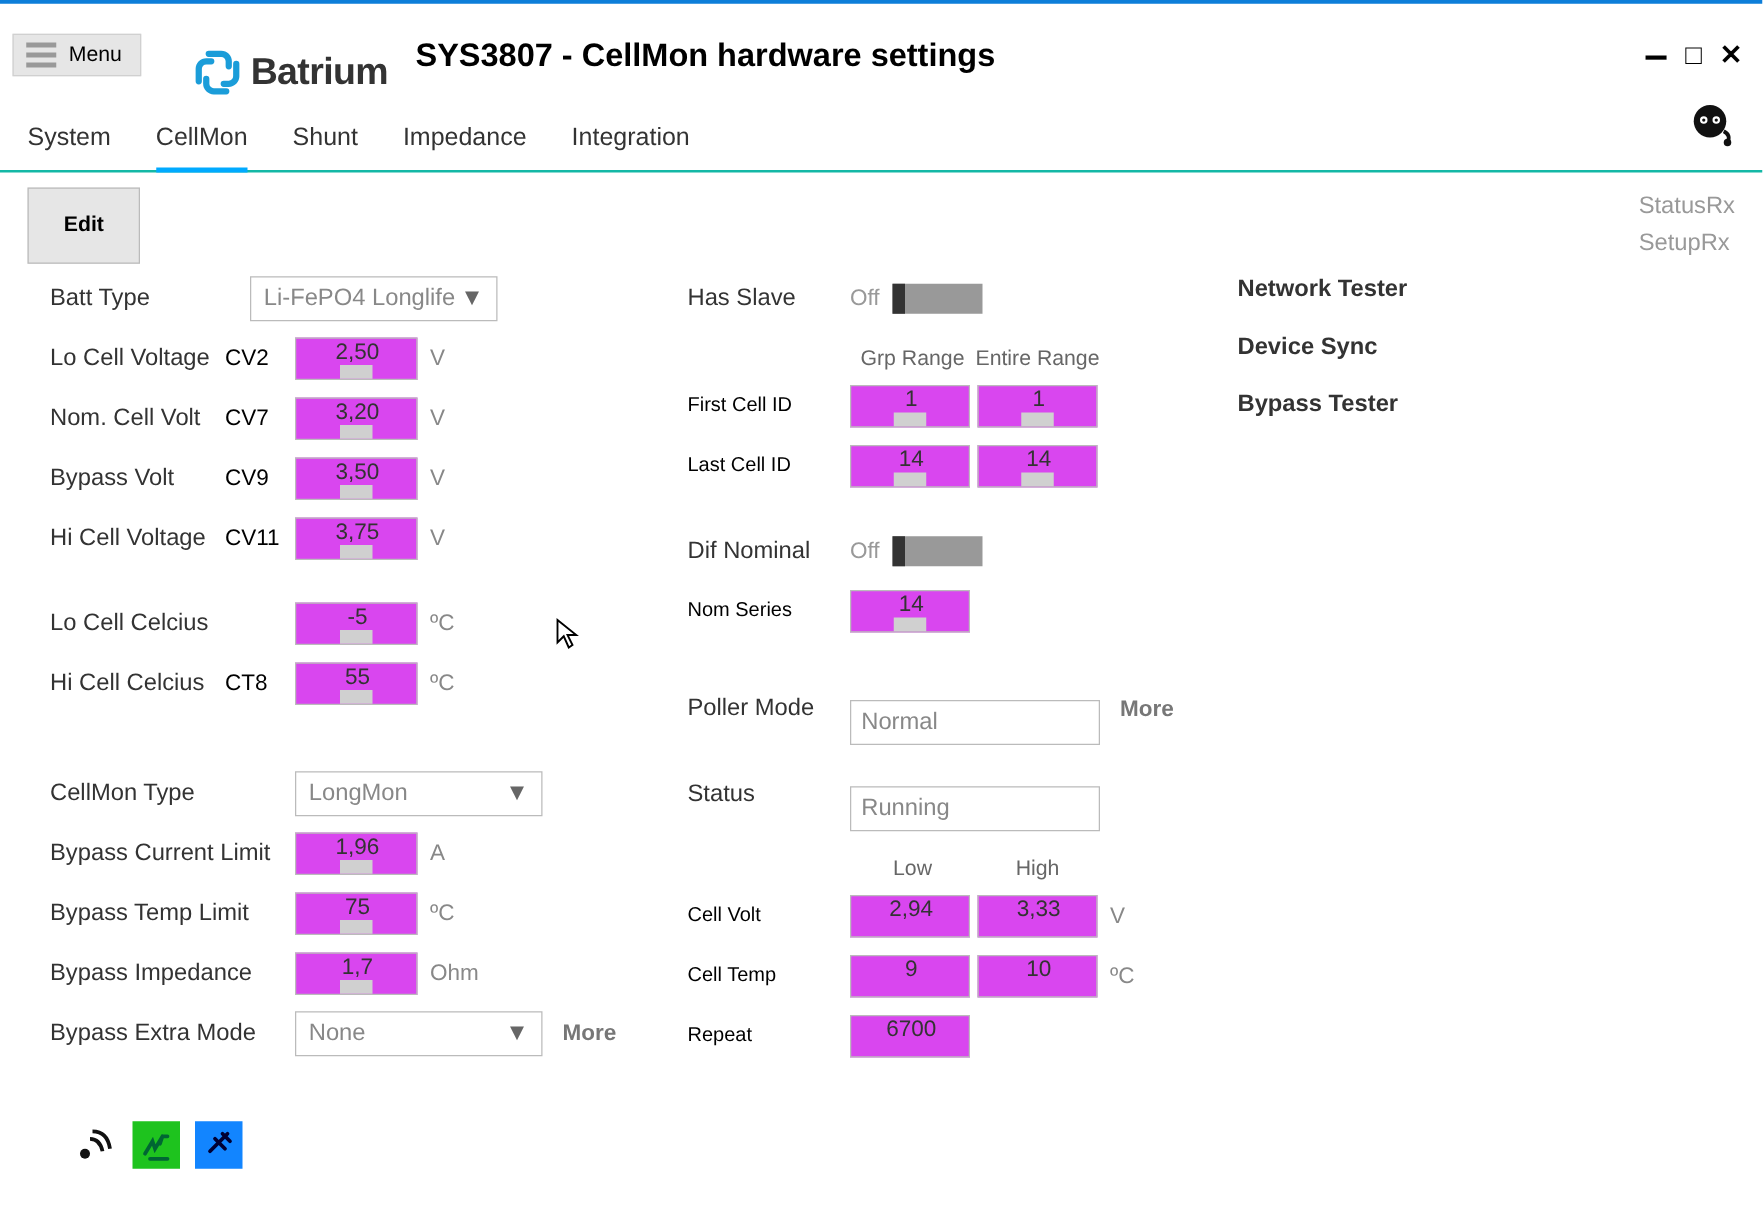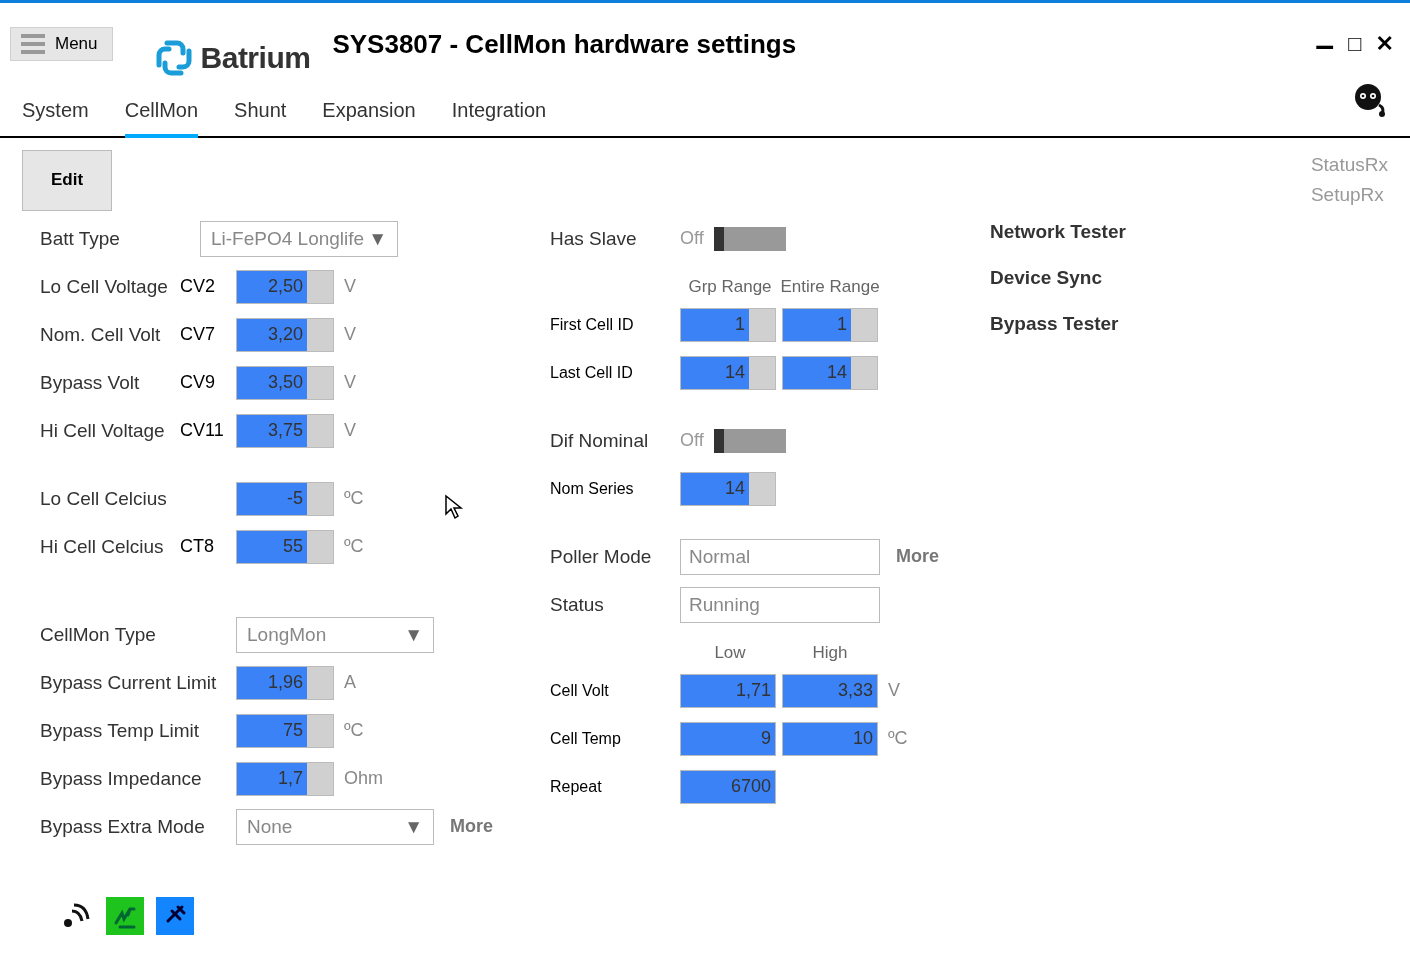--- a/index.html
+++ b/index.html
@@ -14,21 +14,21 @@
   .hamburger { display: inline-flex; flex-direction: column; gap: 4px; }
   .hamburger span { display: block; width: 24px; height: 4px; background: #999; }
   .menu-label { font-weight: 400; font-size: 17px; }
   .logo-wrap { display: flex; align-items: center; margin-left: 40px; gap: 6px; margin-top: 28px; }
   .brand-text { font-size: 30px; font-weight: 700; color: #333; letter-spacing: -0.5px; }
   .page-title { font-size: 26px; font-weight: 700; margin-left: 22px; }
   .win-controls { margin-left: auto; display: flex; gap: 14px; align-items: center; padding-right: 6px; }
   .win-controls .ctl { font-size: 22px; font-weight: 700; cursor: default; }
 
   
-  .tabs { display:flex; gap:36px; padding:14px 22px 0 22px; border-bottom:2px solid #000000; font-size:20px; color:#333; position: relative; }
+  .tabs { display:flex; gap:36px; padding:14px 22px 0 22px; border-bottom:2px solid #14b8a6; font-size:20px; color:#333; position: relative; }
   .tab { padding-bottom:12px; cursor: default; }
   .tab.active { color:#333; border-bottom:4px solid #00aaff; margin-bottom:-2px; }
   .avatar-icon { position:absolute; right:20px; top:-6px; }
 
   
   .body-area { padding:12px 22px 0 22px; display:flex; }
   .edit-btn { background:#e6e6e6; border:1px solid #bbb; padding:4px 28px; font-weight:700; font-size:17px; }
   .status-links { margin-left:auto; text-align:left; color:#999; font-size:19px; line-height:1.6; }
 
   .columns { display:flex; padding:10px 22px 0 40px; gap:40px; }
@@ -40,26 +40,26 @@
   .row { display:flex; align-items:center; margin-bottom:12px; min-height:36px; }
   .row .lbl { font-size:19px; color:#333; width:140px; }
   .row .code { font-weight:400; font-size:18px; width:56px; }
   .spacer-v { height:20px; }
 
   
   .dd { display:flex; align-items:center; border:1px solid #bbb; height:36px; width:198px; padding:0 10px; color:#888; font-size:19px; justify-content:space-between; }
   .dd .caret { color:#666; }
 
   
-  .num { display:flex; align-items:center; border:1px solid #bbb; height:34px; width:98px; background:#3b82f6; }
+  .num { display:flex; align-items:center; border:1px solid #bbb; height:34px; width:98px; background:#d946ef;flex-direction:column; }
   .num .val { flex:1; text-align:right; padding:0 4px 0 6px; font-size:18px; color:#333; }
   .num .pad { width:26px; height:100%; background:#d0d0d0; }
   .unit { margin-left:10px; font-size:18px; color:#888; }
 
-  .text-display { border:1px solid #bbb; height:36px; width:200px; padding:0 8px; display:flex; align-items:center; font-size:19px; color:#888; }
+  .text-display { border:1px solid #bbb; height:36px; width:200px; padding:0 8px; display:flex; align-items:center; font-size:19px; color:#888;margin-top:21px; }
 
   .more-link { color:#777; font-weight:700; font-size:18px; margin-left:16px; }
 
   
   .tog-wrap { display:flex; align-items:center; gap:10px; }
   .tog-label { color:#999; font-size:18px; }
   .toggle { width:72px; height:24px; background:#999; position:relative; }
   .toggle .knob { position:absolute; left:0; top:0; width:10px; height:24px; background:#333; }
 
   
@@ -111,21 +111,21 @@
     <span class="ctl" style="font-size:34px; line-height:10px;">–</span>
     <span class="ctl">□</span>
     <span class="ctl">✕</span>
   </div>
 </div>
 
 <div class="tabs">
   <div class="tab">System</div>
   <div class="tab active">CellMon</div>
   <div class="tab">Shunt</div>
-  <div class="tab">Expansion</div>
+  <div class="tab">Impedance</div>
   <div class="tab">Integration</div>
   <span class="avatar-icon">
     <svg width="44" height="44" viewBox="0 0 44 44">
       <circle cx="22" cy="18" r="13" fill="#111"></circle>
       <circle cx="17" cy="17" r="3" fill="#fff"></circle>
       <circle cx="27" cy="17" r="3" fill="#fff"></circle>
       <circle cx="17" cy="17" r="1.3" fill="#111"></circle>
       <circle cx="27" cy="17" r="1.3" fill="#111"></circle>
       <path d="M33 26 q6 3 3 9" stroke="#111" stroke-width="3" fill="none"></path>
       <circle cx="36" cy="35" r="3" fill="#111"></circle>
@@ -347,21 +347,21 @@
       <div style="width:130px;"></div>
       <div class="range-hdr">
         <div>Low</div>
         <div>High</div>
       </div>
     </div>
 
     <div class="row range-row">
       <div class="lbl2">Cell Volt</div>
       <div class="num" style="width:96px;">
-          <div class="val">1,71</div>
+          <div class="val">2,94</div>
         </div>
       <div class="num" style="width:96px;">
           <div class="val">3,33</div>
         </div>
       <div class="unit" style="margin-left:4px;">V</div>
     </div>
 
     <div class="row range-row">
       <div class="lbl2">Cell Temp</div>
       <div class="num" style="width:96px;">

